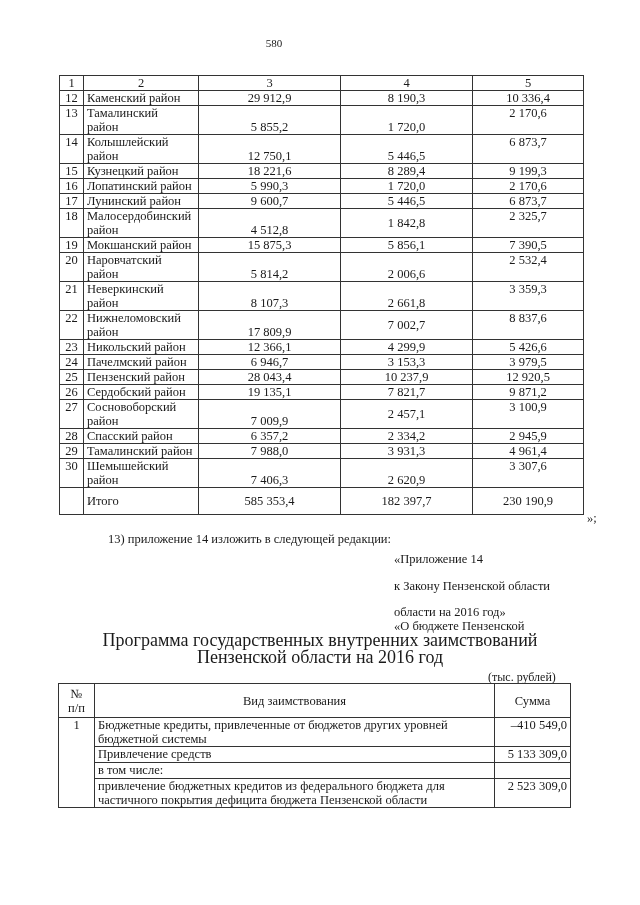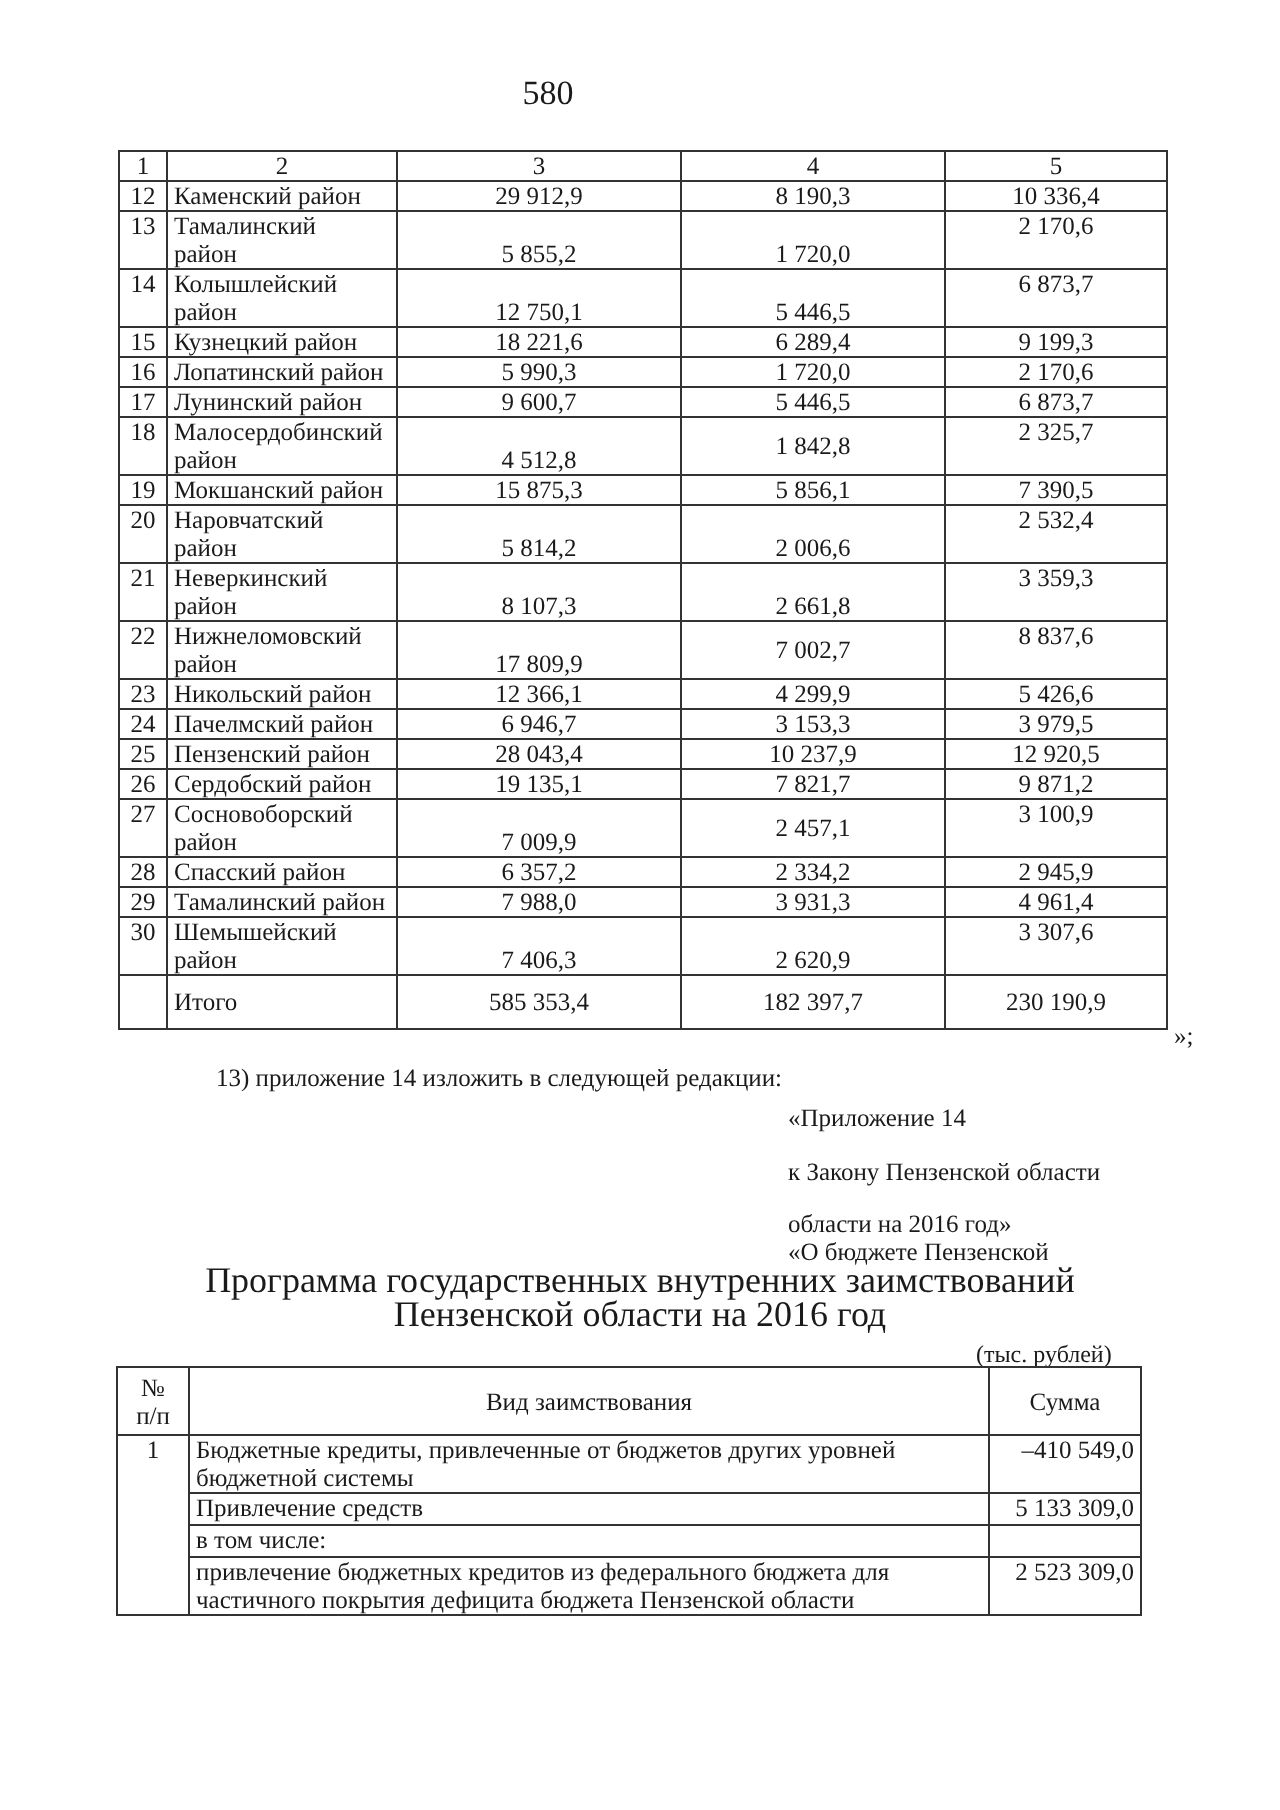--- a/index.html
+++ b/index.html
@@ -1,18 +1,18 @@
 <!DOCTYPE html>
 <html><head>
 <meta charset="utf-8">
 <style>
   html, body { margin:0; padding:0; background:#ffffff; }
   body { width:640px; height:905px; position:relative; overflow:hidden;
          font-family:"Liberation Serif", serif; color:#1a1a1a; font-size:12.5px; }
-  .page-num { position:absolute; top:37px; left:0; width:548px; text-align:center; font-size:17px; }
+  .page-num { position:absolute; top:37px; left:0; width:548px; text-align:center; font-size:11px; }
   table { border-collapse:collapse; position:absolute; }
   td { border:1px solid #333; padding:0 3px; vertical-align:top; line-height:14px; font-size:12.5px; }
   #t1 { left:59px; top:75px; width:524px; table-layout:fixed; }
   #t1 td.c1 { text-align:center; }
   #t1 td.num { text-align:center; }
   #t1 tr.single td { height:13px; }
   #t1 tr.double td { height:28px; }
   #t1 td.bot { vertical-align:bottom; }
   #t1 td.mid { vertical-align:middle; }
   #t1 tr.total td { height:26px; vertical-align:middle; }
@@ -76,21 +76,21 @@
         <td class="num bot">12 750,1</td>
         <td class="num bot">5 446,5</td>
         <td class="num">6 873,7</td>
       </tr>
       <tr class="single">
         <td class="c1">15</td>
         <td>
           <div>Кузнецкий район</div>
         </td>
         <td class="num">18 221,6</td>
-        <td class="num">6 289,4</td>
+        <td class="num">8 289,4</td>
         <td class="num">9 199,3</td>
       </tr>
       <tr class="single">
         <td class="c1">16</td>
         <td>
           <div>Лопатинский район</div>
         </td>
         <td class="num">5 990,3</td>
         <td class="num">1 720,0</td>
         <td class="num">2 170,6</td>

